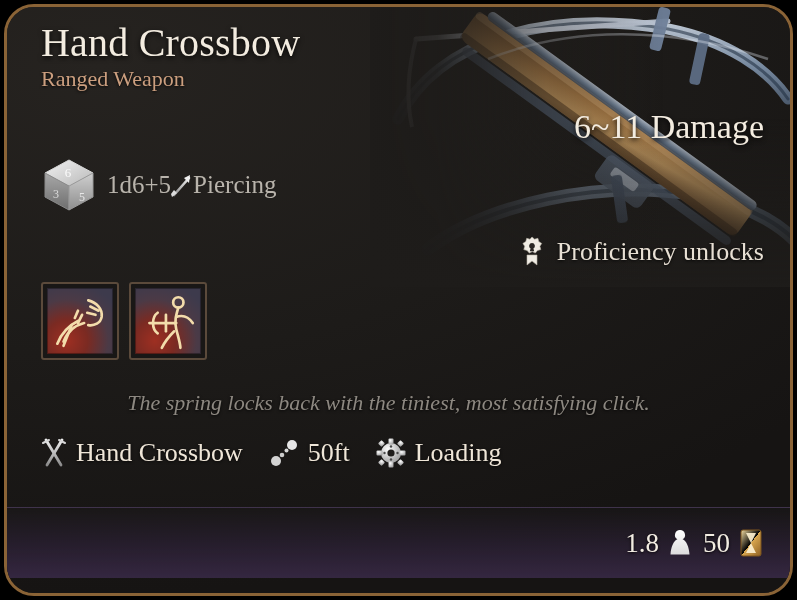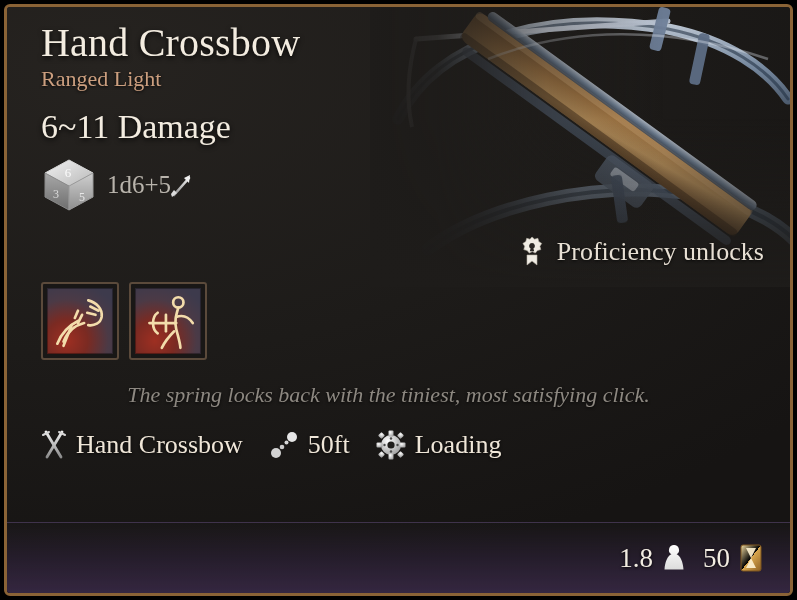--- a/index.html
+++ b/index.html
@@ -16,21 +16,21 @@
 
   
   #tooltip {
     position: absolute;
     left: 4px;
     top: 4px;
     width: 789px;
     height: 592px;
     box-sizing: border-box;
     border: 3px solid #8a6336;
-    border-radius: 6px;
+    border-radius: 30px;
     background: #1e1c1a;
     overflow: hidden;
     box-shadow: 0 0 18px rgba(0,0,0,0.9);
   }
   
   #tooltip-bg {
     position: absolute;
     inset: 0;
     background:
       radial-gradient(120% 90% at 12% 10%, #262320 0%, #1d1b19 55%, #161413 100%);
@@ -74,20 +74,21 @@
     font-size: 22px;
     color: #cc9f7f;
     margin-top: 2px;
     text-shadow: 0 1px 3px rgba(0,0,0,0.85);
   }
   .damage-head {
     font-size: 34px;
     color: #f3ece0;
     margin-top: 16px;
     text-shadow: 0 2px 5px rgba(0,0,0,0.85);
+    text-align: right;
   }
 
   .row {
     display: flex;
     align-items: center;
   }
   .dice-row {
     margin-top: 10px;
     gap: 10px;
   }
@@ -131,21 +132,21 @@
     height: 100%;
     position: relative;
     overflow: hidden;
     background:
       radial-gradient(90% 90% at 30% 80%, #9e2f22 0%, #7b2a22 35%, #4b3a46 70%, #3d3a4c 100%);
   }
   .skill-inner svg { position: absolute; inset: 0; }
 
   
   .flavour {
-    margin-top: 22px;
+    margin-top: 30px;
     font-size: 22px;
     font-style: italic;
     color: #8d8881;
     text-align: center;
     padding-right: 28px;
     text-shadow: 0 1px 3px rgba(0,0,0,0.8);
   }
 
   
   .props {
@@ -164,29 +165,29 @@
   .prop-label {
     font-size: 26px;
     color: #efe6d8;
     text-shadow: 0 1px 3px rgba(0,0,0,0.8);
   }
   .prop-label.gold { color: #e8b961; }
 
   
   #footer {
     position: absolute;
-    left: 0; right: 0; bottom: 0;
+    left: 0; right: 0; bottom: 15px;
     height: 70px;
     background: linear-gradient(to bottom, rgba(28,25,30,0.2) 0%, rgba(44,33,54,0.75) 55%, rgba(55,40,68,0.92) 100%);
     border-top: 1px solid rgba(255,255,255,0.06);
     display: flex;
     align-items: center;
     justify-content: flex-end;
     padding-right: 26px;
-    gap: 16px;
+    gap: 10px;
   }
   .stat {
     display: flex;
     align-items: center;
     gap: 8px;
   }
   .stat-value {
     font-size: 27px;
     color: #f2ece2;
     text-shadow: 0 1px 3px rgba(0,0,0,0.9);
@@ -256,21 +257,21 @@
       </g>
 
       <path d="M120 60 C 200 28 300 26 400 60" fill="none" stroke="#e9eef7" stroke-width="2.5" opacity="0.35"></path>
     </svg>
     <div id="art-fade"></div>
   </div>
 
   <div id="content">
 
     <div class="title">Hand Crossbow</div>
-    <div class="subtitle">Ranged Light</div>
+    <div class="subtitle">Ranged Weapon</div>
 
     <div class="damage-head">6~11 Damage</div>
 
     <div class="row dice-row">
       <span class="ico">
         <svg width="56" height="58" viewBox="0 0 56 58" xmlns="http://www.w3.org/2000/svg">
           <defs>
             <linearGradient id="dTop" x1="0" y1="0" x2="1" y2="1">
               <stop offset="0%" stop-color="#f2f2f2"></stop>
                 <stop offset="100%" stop-color="#b9b9b9"></stop>
@@ -300,20 +301,21 @@
               <linearGradient id="pArrow" x1="0" y1="1" x2="1" y2="0">
                 <stop offset="0%" stop-color="#8e8e8e"></stop>
                   <stop offset="100%" stop-color="#f0f0f0"></stop>
               </linearGradient>
             </defs>
             <path d="M3 23 L18 6" stroke="url(#pArrow)" stroke-width="2.6" stroke-linecap="round"></path>
             <path d="M19 3 L13 6 L18 11 Z" fill="#efefef"></path>
             <path d="M1 25 L6 21 L3 18 L0 22 Z" fill="#dcdcdc"></path>
           </svg>
         </span>
+        <span class="pierce-label">Piercing</span>
       </span>
     </div>
 
     <div class="row prof-row">
       <span class="ico">
         <svg width="26" height="32" viewBox="0 0 26 32" xmlns="http://www.w3.org/2000/svg">
           <path d="M13 1 l2.6 2.2 3.3 -.9 .9 3.3 2.9 1.8 -1.8 2.9 .9 3.3 -3.3 .9 -2.2 2.6 -3 -1.5 -3 1.5 -2.2 -2.6 -3.3 -.9 .9 -3.3 -1.8 -2.9 2.9 -1.8 .9 -3.3 3.3 .9 Z" fill="#f0ece4" stroke="#b9b2a6" stroke-width="0.6"></path>
           <path d="M13 7 a3 3 0 0 1 1.4 5.6 l.8 2.6 h-4.4 l.8 -2.6 A3 3 0 0 1 13 7 Z" fill="#2a2724"></path>
           <path d="M8 19 h10 v10 l-5 -4 -5 4 Z" fill="#f0ece4" stroke="#b9b2a6" stroke-width="0.6"></path>
         </svg>

